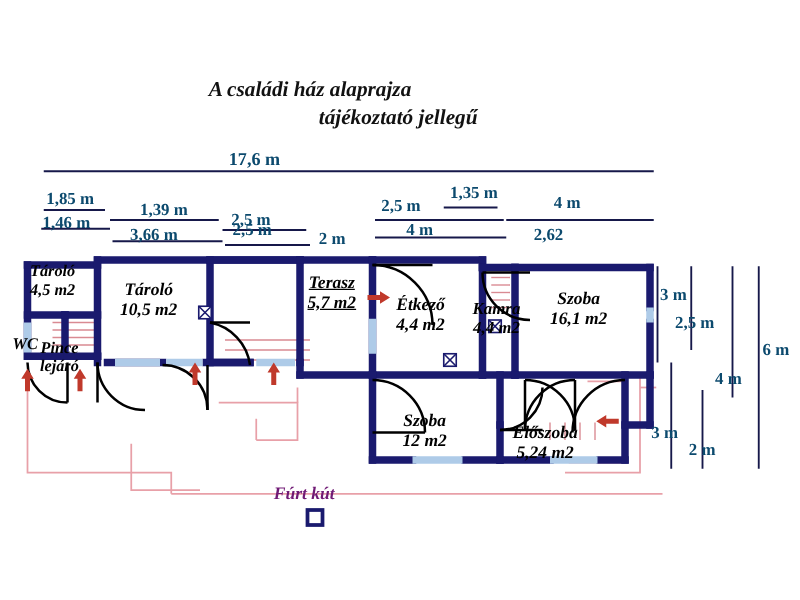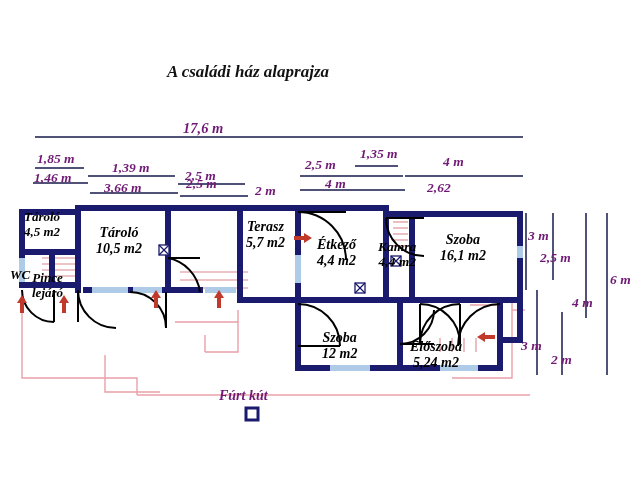--- a/index.html
+++ b/index.html
@@ -34,24 +34,23 @@
     position: absolute;
     font-style: italic;
     font-weight: bold;
     font-size: 17px;
     color: #111111;
     white-space: nowrap;
   }
 
   .dim {
     position: absolute;
-    font-style: italic;
     font-weight: bold;
     font-size: 13.5px;
-    color: #701a75;
+    color: #0c4a6e;
     white-space: nowrap;
   }
 
   .room {
     position: absolute;
     font-style: italic;
     font-weight: bold;
     color: #000000;
     white-space: nowrap;
     text-align: center;
@@ -289,20 +288,21 @@
       </g>
     </g>
 
     <g>
       <rect x="246" y="408" width="12" height="12" fill="#ffffff" stroke="#1a1a6e" stroke-width="3"></rect>
     </g>
 
   </svg>
 
   <div class="title-line" style="left:167px; top:62px;">A családi ház alaprajza</div>
+  <div class="title-line" style="left:255px; top:84px;">tájékoztató jellegű</div>
 
   <div class="dim" style="left:183px; top:120px; font-size:14.5px;">17,6 m</div>
 
   <div class="dim" style="left:37px; top:151px;">1,85 m</div>
   <div class="dim" style="left:112px; top:160px;">1,39 m</div>
   <div class="dim" style="left:185px; top:168px;">2,5 m</div>
   <div class="dim" style="left:360px; top:146px;">1,35 m</div>
   <div class="dim" style="left:443px; top:154px;">4 m</div>
 
   <div class="dim" style="left:34px; top:170px;">1,46 m</div>
@@ -333,21 +333,21 @@
   <div class="room" style="left:10px; top:268px; font-size:13px; text-align:left;">
     <span class="rname">WC</span>
   </div>
 
   <div class="room" style="left:96px; top:225px; font-size:14px;">
     <span class="rname">Tároló</span>
     <span class="rarea">10,5 m2</span>
   </div>
 
 
-  <div class="room" style="left:246px; top:219px; font-size:14px;">
+  <div class="room" style="left:246px; top:219px; font-size:14px;text-decoration:underline;">
     <span class="rname">Terasz</span>
     <span class="rarea">5,7 m2</span>
   </div>
 
   <div class="room" style="left:317px; top:237px; font-size:14px;">
     <span class="rname">Étkező</span>
     <span class="rarea">4,4 m2</span>
   </div>
 
   <div class="room" style="left:378px; top:239px; font-size:13.5px;">

